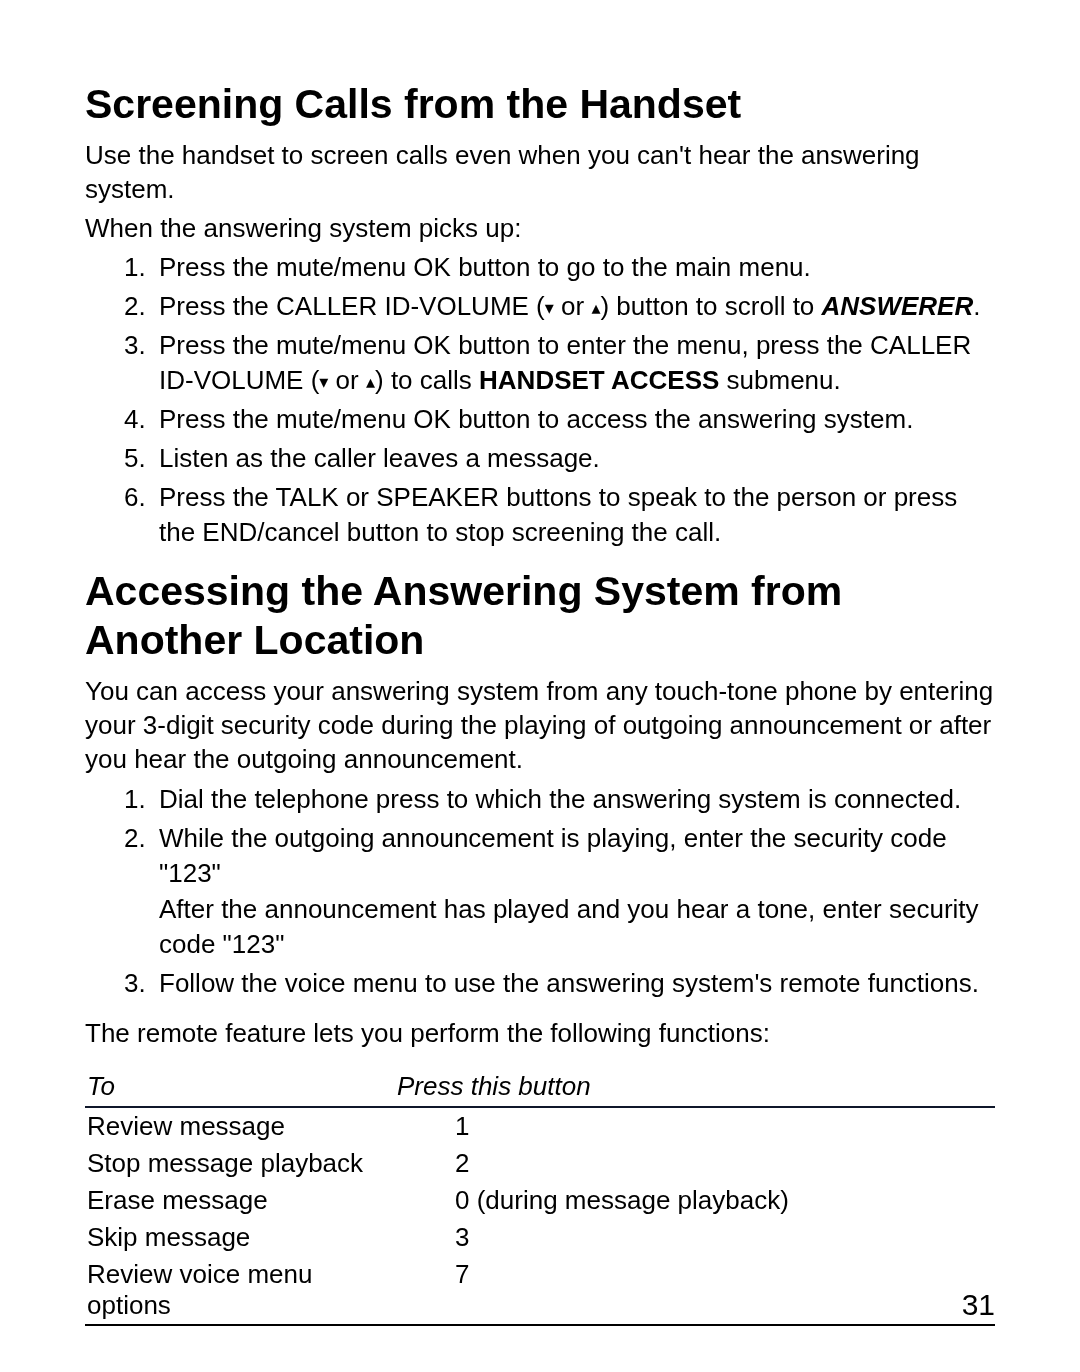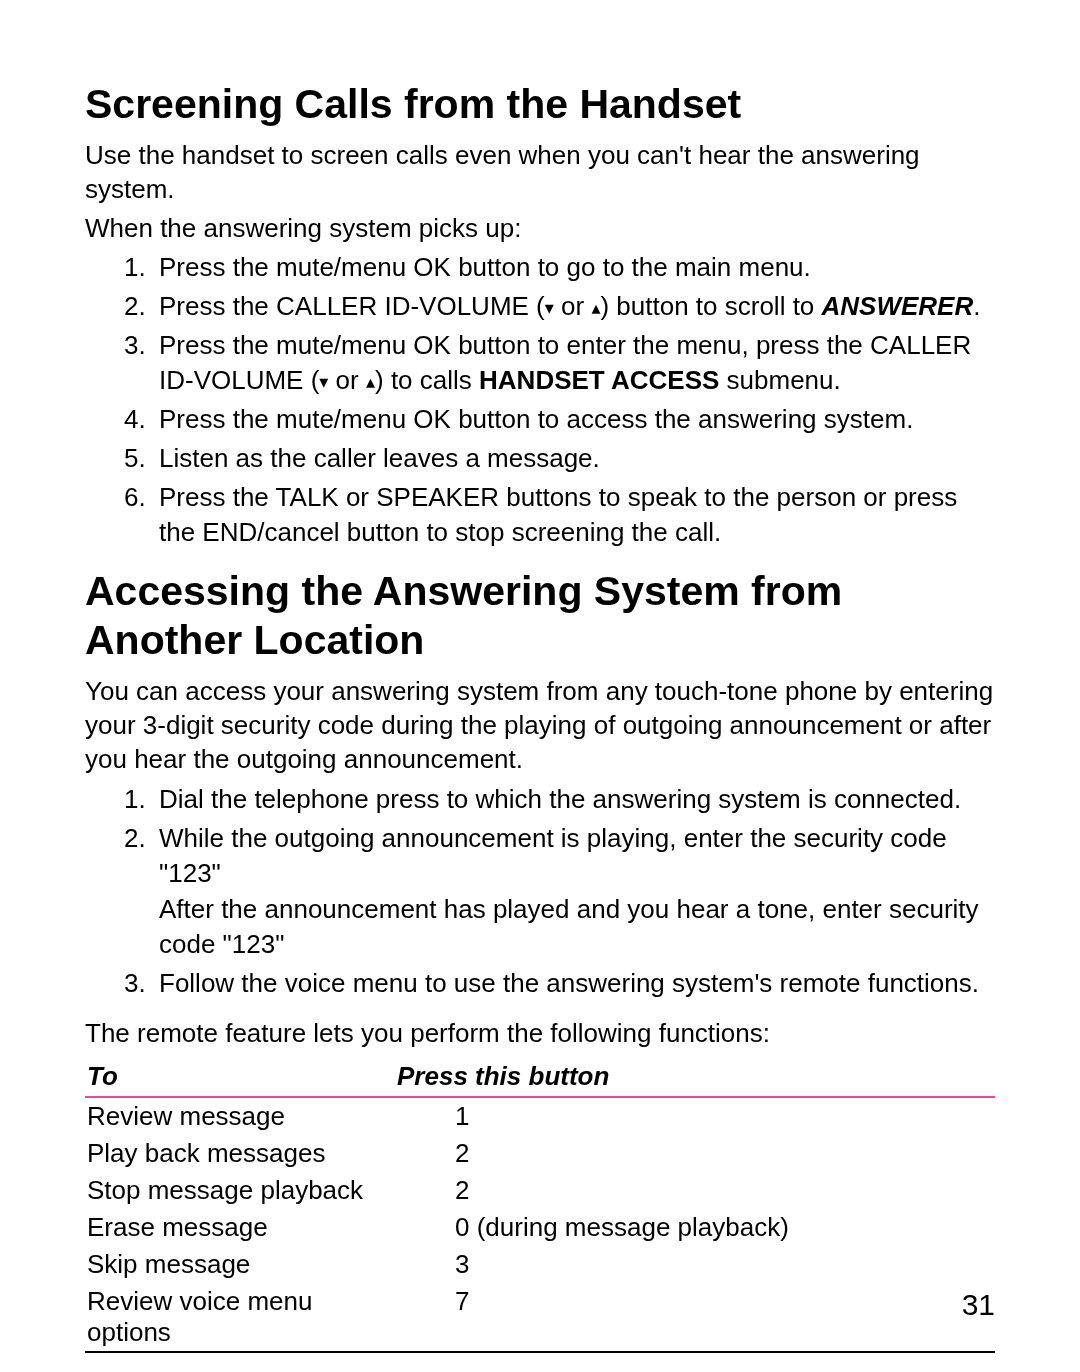--- a/index.html
+++ b/index.html
@@ -45,34 +45,34 @@
       display: inline-block;
       font-size: 18px;
       vertical-align: middle;
       line-height: 1;
     }
     .or-indent {
       margin-left: 48px;
     }
     .followup {
       font-size: 26px;
-      margin-bottom: 6px;
+      margin-bottom: 16px;
       line-height: 1.3;
     }
     table {
       width: 100%;
       border-collapse: collapse;
       font-size: 26px;
     }
     table th {
       text-align: left;
       font-style: italic;
-      font-weight: bold;
+      font-weight: normal;
       padding: 4px 2px;
-      border-bottom: 2px solid #ec4899;
+      border-bottom: 2px solid #0f172a;
     }
     table th.col1 { width: 310px; }
     table td {
       padding: 3px 2px;
       vertical-align: top;
     }
     table tr.lastrow td {
       border-bottom: 2px solid #000;
     }
     .press-col { padding-left: 60px; }
@@ -123,24 +123,20 @@
       <th class="col1">To</th>
       <th>Press this button</th>
     </tr>
   </thead>
   <tbody>
     <tr>
       <td>Review message</td>
       <td class="press-col">1</td>
     </tr>
     <tr>
-      <td>Play back messages</td>
-      <td class="press-col">2</td>
-    </tr>
-    <tr>
       <td>Stop message playback</td>
       <td class="press-col">2</td>
     </tr>
     <tr>
       <td>Erase message</td>
       <td class="press-col">0 (during message playback)</td>
     </tr>
     <tr>
       <td>Skip message</td>
       <td class="press-col">3</td>

